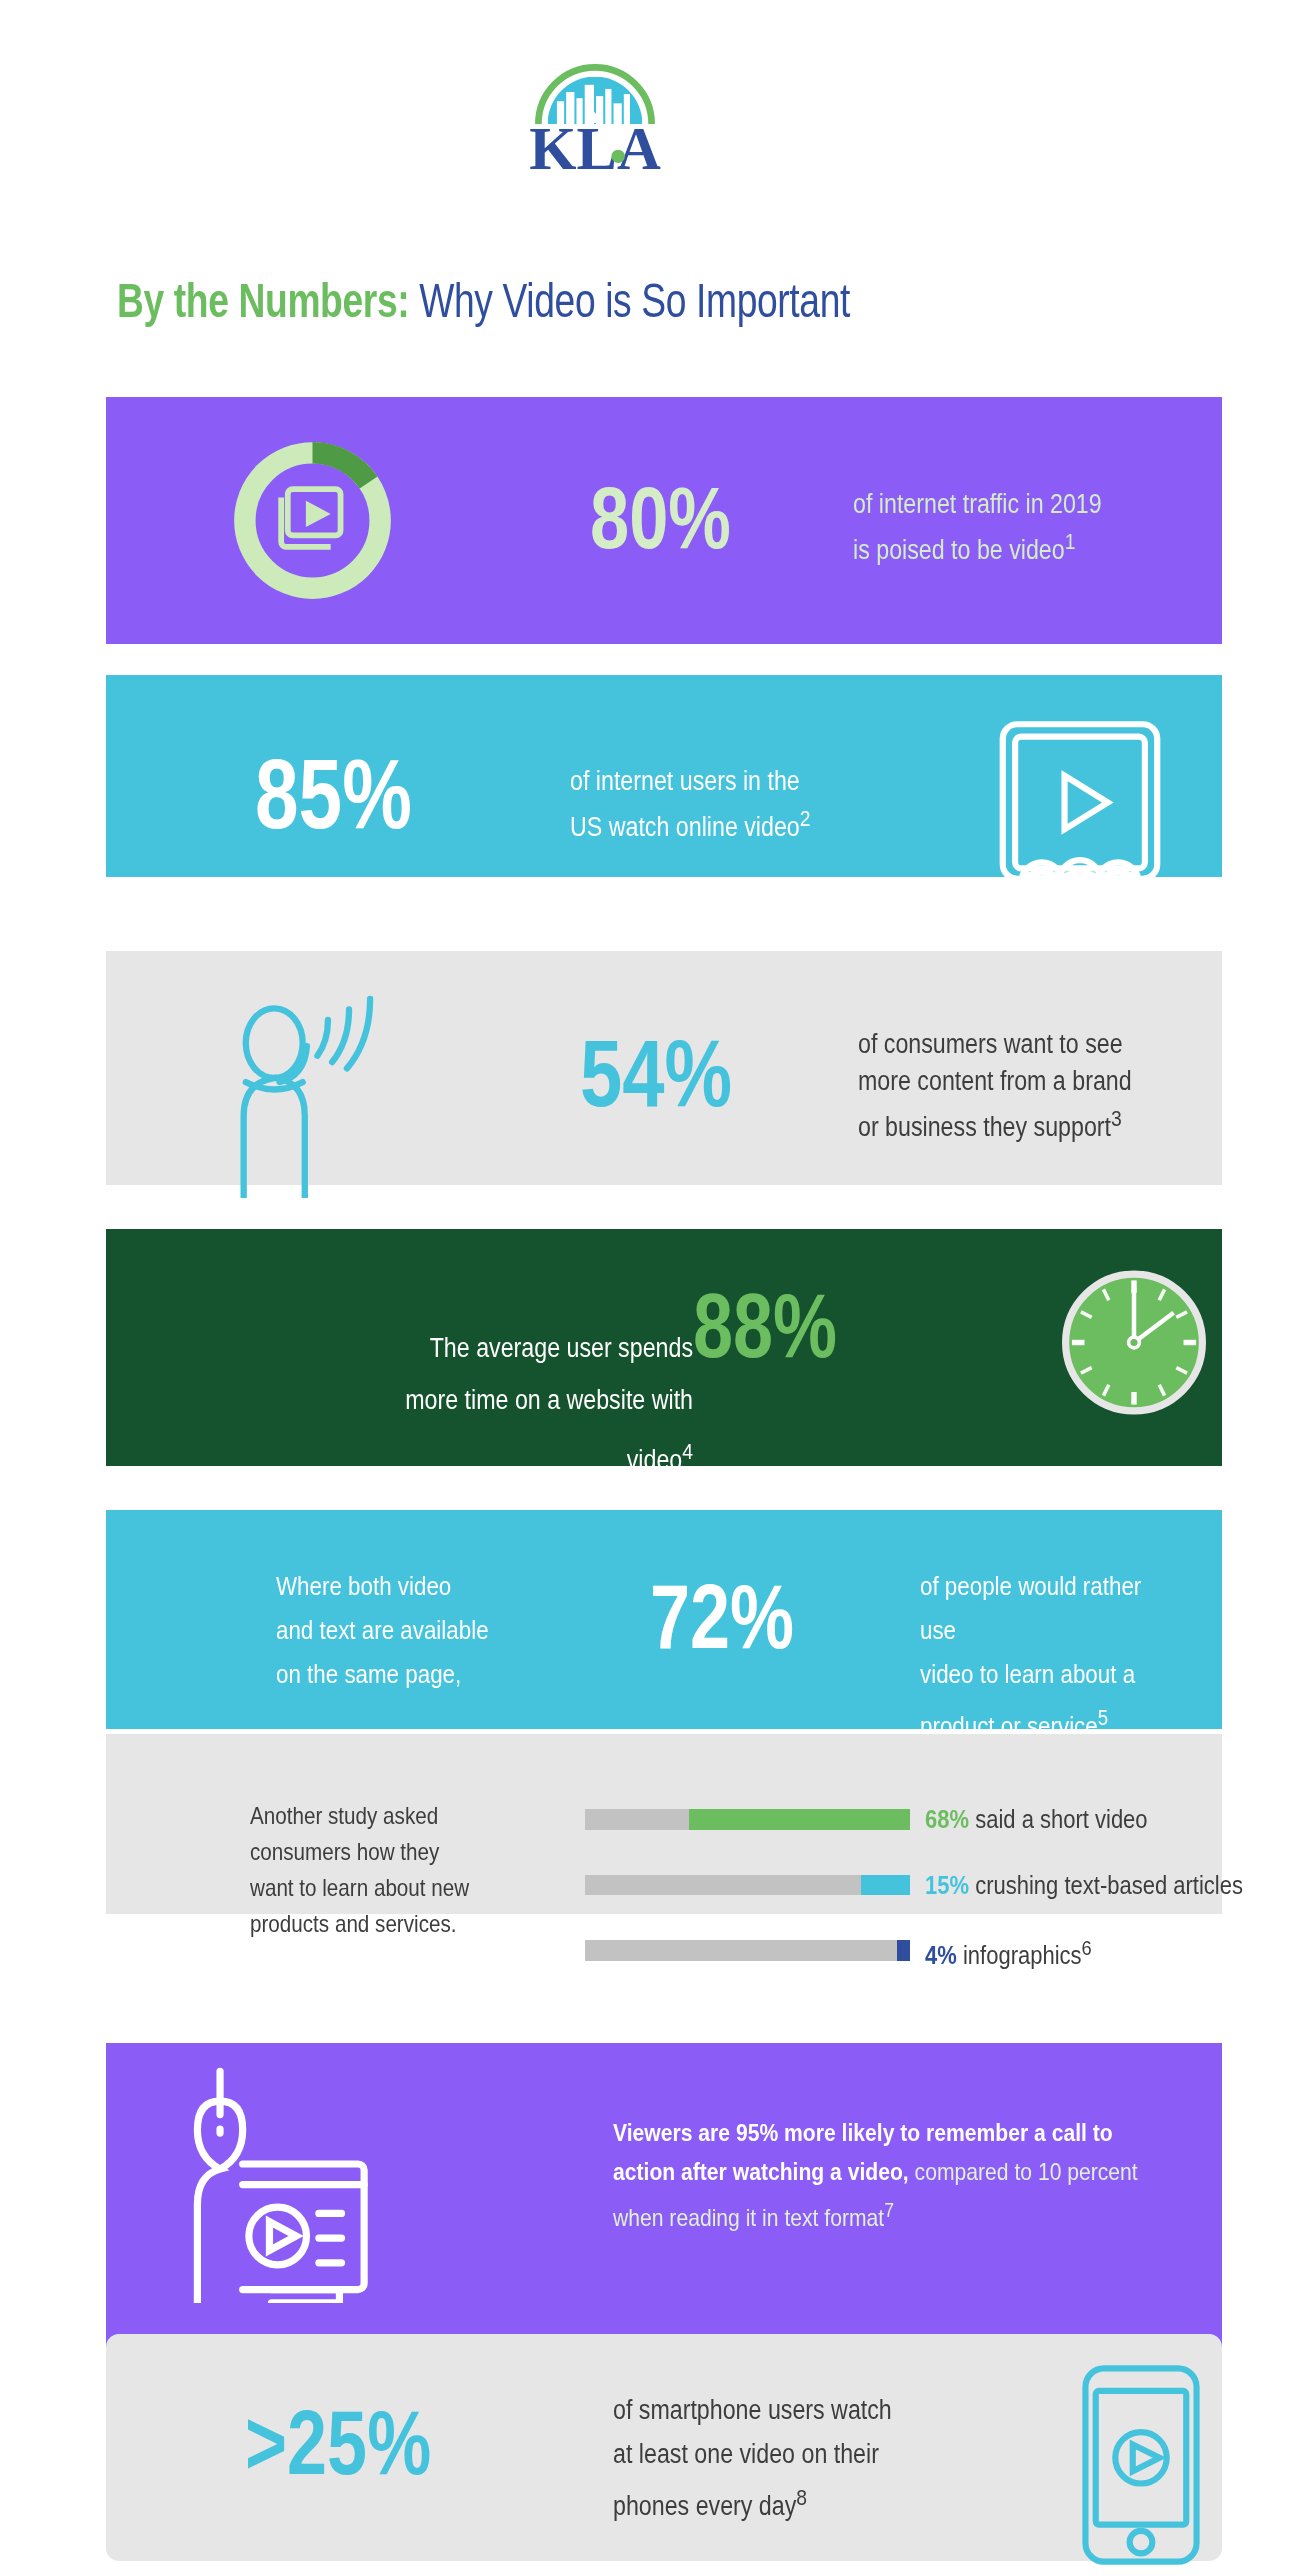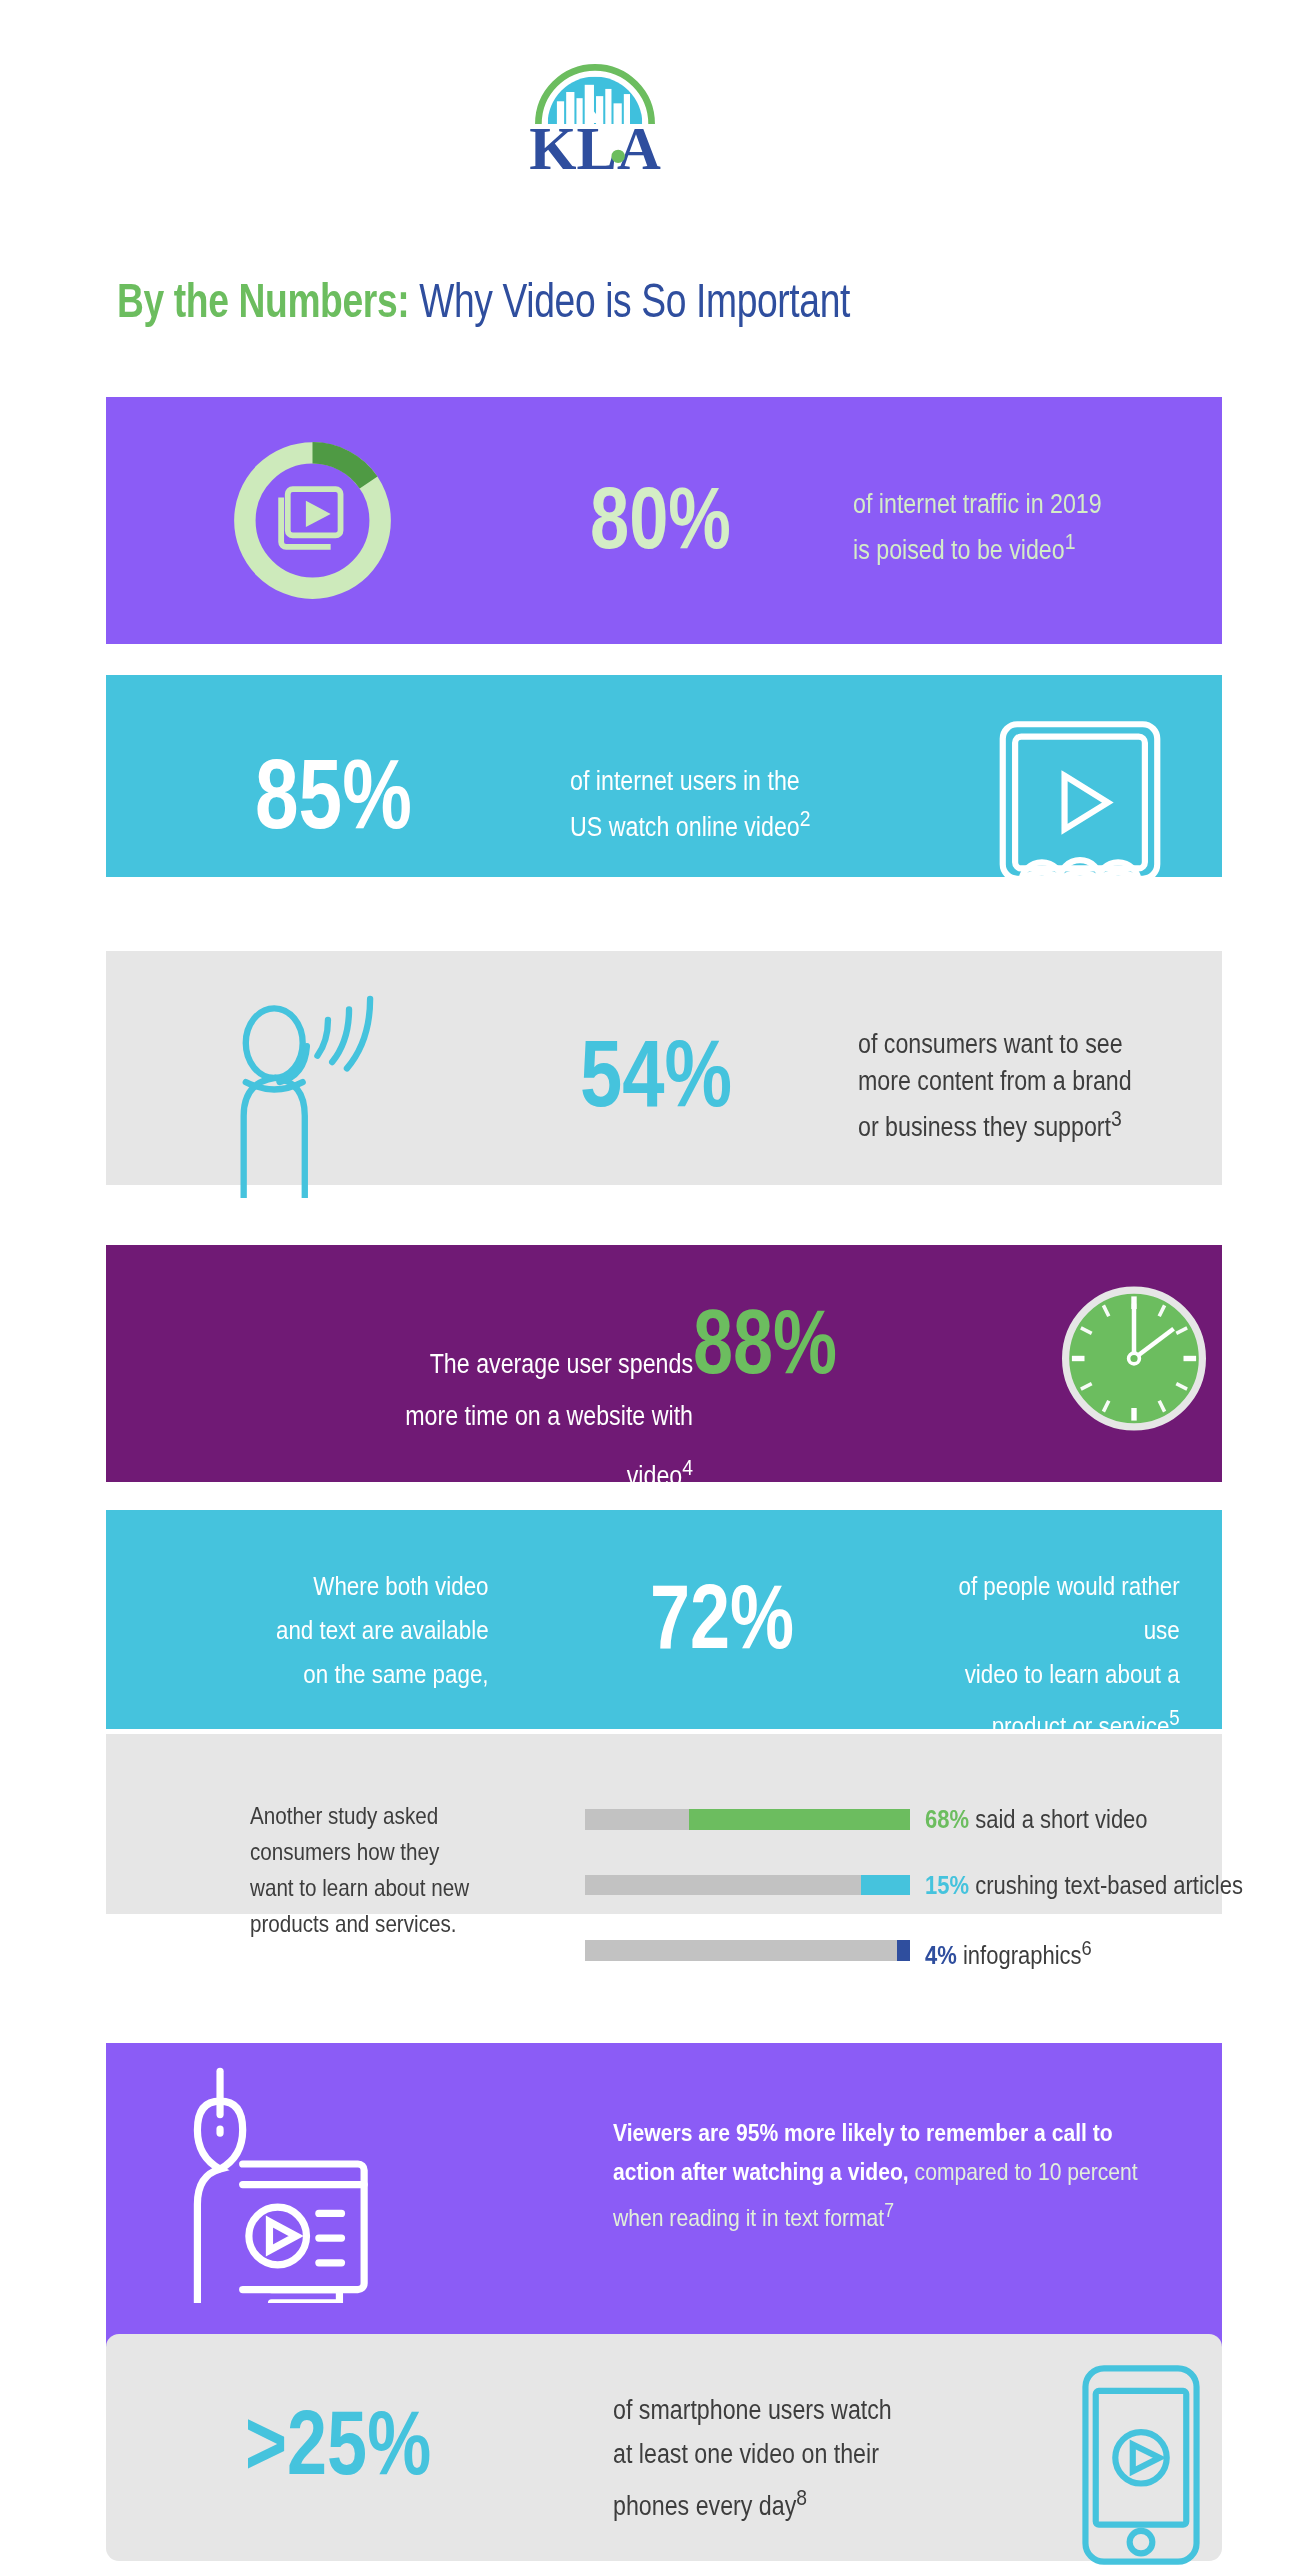--- a/index.html
+++ b/index.html
@@ -20,21 +20,21 @@
     transform:scaleX(0.76);transform-origin:left center;white-space:nowrap;
   }
   .headline .g{color:#6cbd5f;}
   .headline .b{color:#2f4e9e;font-weight:normal;}
 
   
   .panel{position:absolute;left:106px;width:1116px;box-sizing:border-box;}
   .p-green{background:#8b5cf6;}
   .p-teal{background:#45c3dd;}
   .p-gray{background:#e6e6e6;}
-  .p-navy{background:#701a75;margin-top:16px;}
+  .p-navy{background:#14532d;}
 
   
   .bignum{
     font-weight:bold;line-height:1;white-space:nowrap;
     transform:scaleX(0.80);transform-origin:left center;
   }
   .stat-lines{white-space:pre-line;}
 
   
   #p1{top:397px;height:247px;}
@@ -59,21 +59,21 @@
 
   
   #p4{top:1229px;height:237px;}
   #p4 .txt{position:absolute;left:206px;top:93px;font-size:27px;line-height:52px;
            color:#ffffff;text-align:right;width:381px;
            transform:scaleX(0.86);transform-origin:right top;}
   #p4 .num{position:absolute;left:587px;top:52px;font-size:90px;color:#6cbd5f;}
   #p4 .clock{position:absolute;left:956px;top:36px;width:144px;height:155px;}
 
   
-  #p5{top:1510px;height:219px;text-align:right;}
+  #p5{top:1510px;height:219px;}
   #p5 .txt-l{position:absolute;left:170px;top:54px;font-size:26px;line-height:44px;
              color:#ffffff;transform:scaleX(0.86);transform-origin:left top;}
   #p5 .num{position:absolute;left:544px;top:62px;font-size:90px;color:#ffffff;}
   #p5 .txt-r{position:absolute;left:814px;top:54px;font-size:26px;line-height:44px;
              color:#ffffff;transform:scaleX(0.86);transform-origin:left top;}
 
   
   #p6{top:1734px;height:180px;}
   #p6 .lead{position:absolute;left:144px;top:64px;font-size:24px;line-height:36px;
             color:#3d3d3d;transform:scaleX(0.86);transform-origin:left top;}

